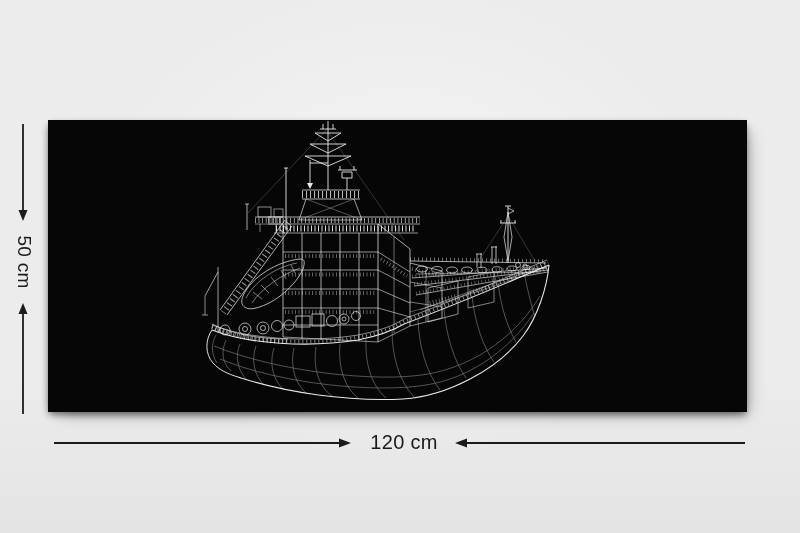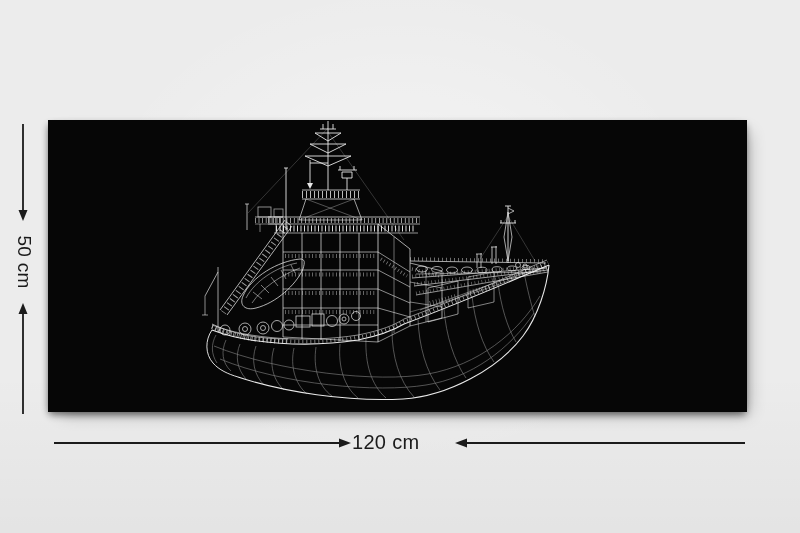--- a/index.html
+++ b/index.html
@@ -64,20 +64,21 @@
     display: inline-block;
     transform: rotate(90deg);
     font-size: 19px;
     letter-spacing: .3px;
     white-space: nowrap;
   }
   .dim-label-width {
     left: 352px;
     top: 431px;
     width: 104px;
+    text-align: center;
     font-size: 20px;
     letter-spacing: .3px;
   }
 </style>
 </head>
 <body>
 
 <div class="scene">
 
   <div class="canvas-print">

